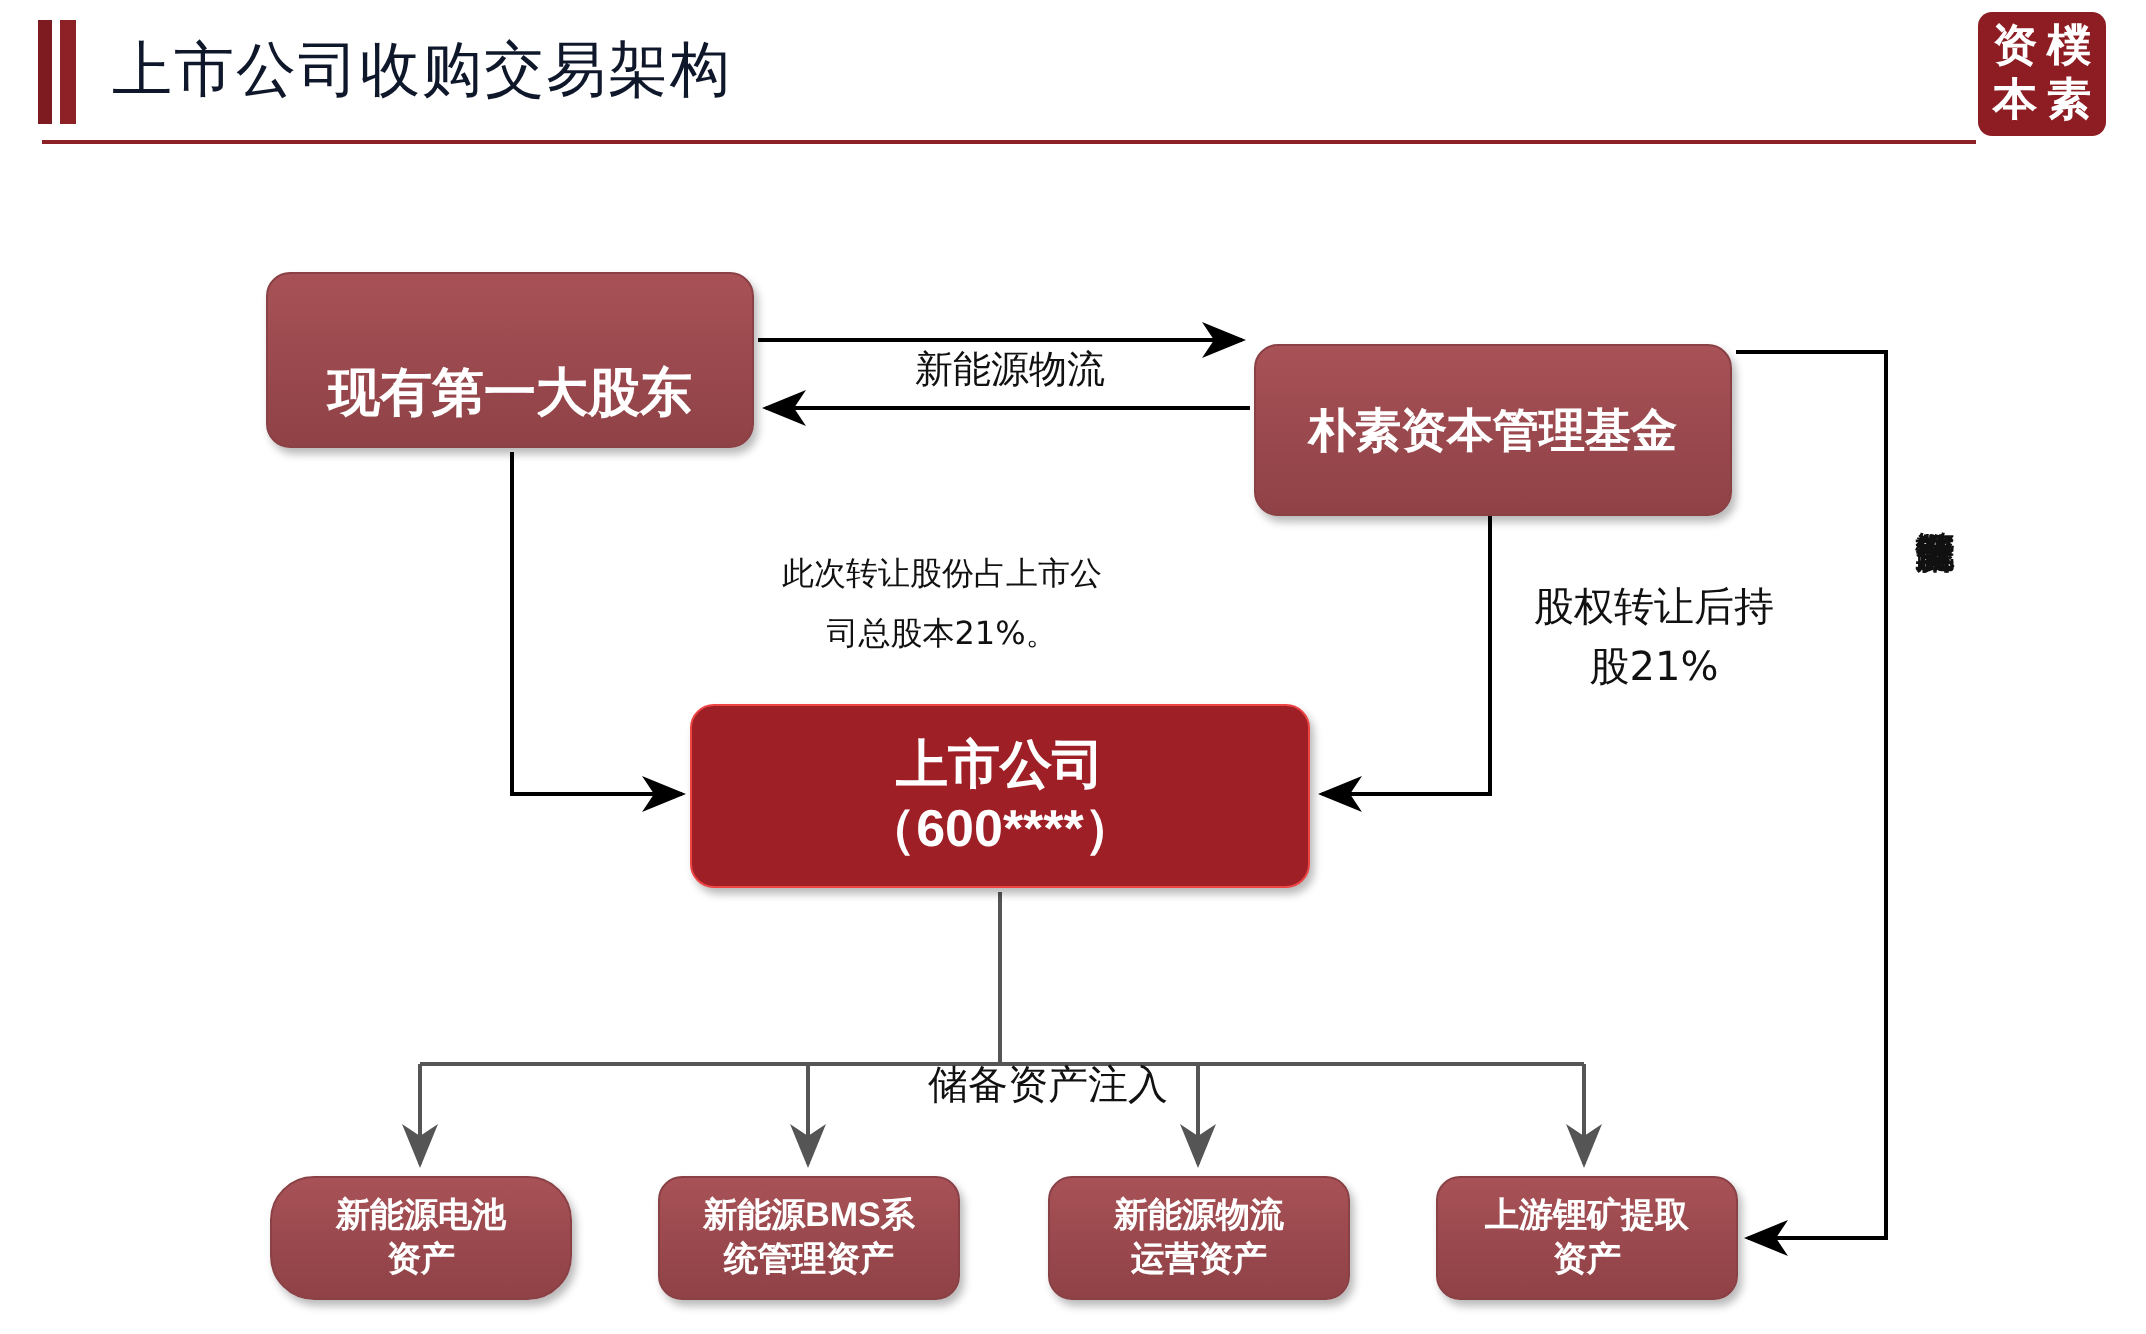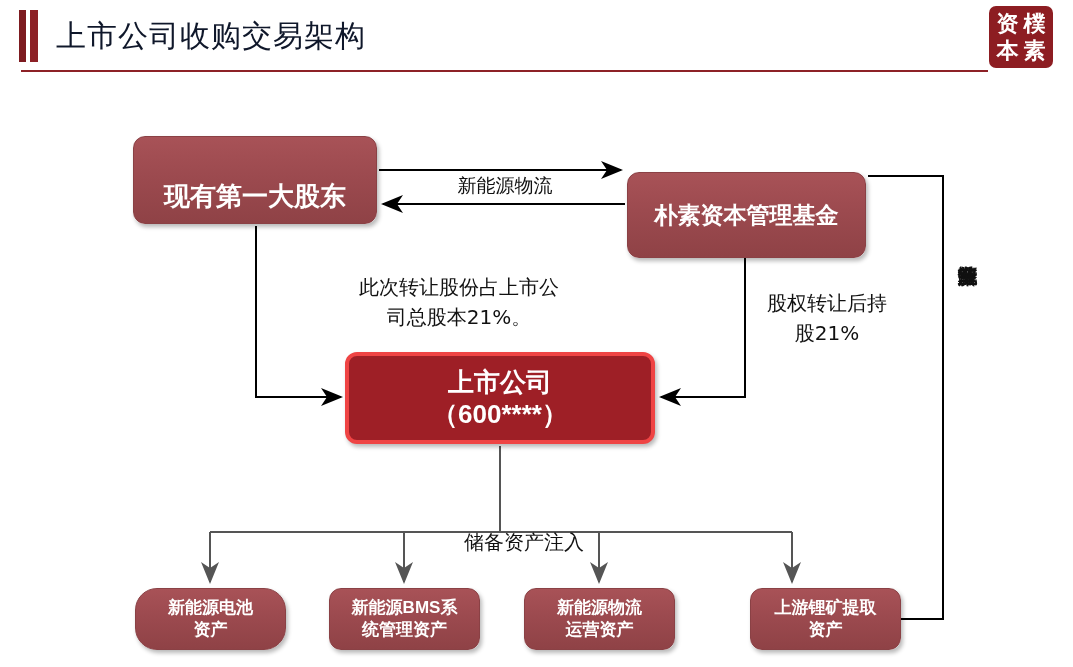--- a/index.html
+++ b/index.html
@@ -68,52 +68,52 @@
     color: #ffffff;
     font-weight: bold;
     box-shadow: 2px 3px 4px rgba(0,0,0,0.28);
   }
   .node-muted {
     background: linear-gradient(180deg, #a85257 0%, #9c4a4f 45%, #8f4246 100%);
     border: 1px solid #8a4145;
   }
   .node-strong {
     background: #9e1f26;
-    border: 4px solid #ef4444;
+    border: 1px solid #ef4444;
   }
   .node-txt { display: block; width: 100%; white-space: pre-line; }
 
   #node-top-left  { left: 133px; top: 136px; width: 244px; height: 88px; }
   #node-top-left .node-txt  { font-size: 26px; line-height: 30px; margin-top: 32px; }
 
   #node-top-right { left: 627px; top: 133px; width: 239px; height: 86px; margin-top: 39px; }
   #node-top-right .node-txt { font-size: 23px; line-height: 28px; }
 
   #node-center    { left: 345px; top: 352px; width: 310px; height: 92px; }
   #node-center .node-txt { font-size: 26px; line-height: 32px; }
 
   .node-leaf { width: 151px; height: 62px; top: 588px; }
   .node-leaf .node-txt { font-size: 17px; line-height: 22px; }
   #node-leaf-0 { left: 135px; border-radius: 22px; }
   #node-leaf-1 { left: 329px; }
   #node-leaf-2 { left: 524px; }
-  #node-leaf-3 { left: 718px; margin-left: 32px; }
+  #node-leaf-3 { left: 718px; }
 
   
   .elabel {
     position: absolute;
     color: #111111;
     font-size: 19px;
     line-height: 26px;
     text-align: center;
     white-space: pre-line;
     font-family: "DejaVu Sans", "Liberation Sans", sans-serif;
   }
   #lbl-agreement { left: 420px; top: 172px; width: 170px; }
-  #lbl-stake-pct { left: 324px; top: 272px; width: 270px; font-size: 20px; line-height: 30px; }
+  #lbl-stake-pct { left: 336px; top: 272px; width: 270px; font-size: 16px; line-height: 30px; }
   #lbl-after-pct { left: 742px; top: 288px; width: 170px; font-size: 20px; line-height: 30px; }
   #lbl-reserve   { left: 405px; top: 529px; width: 190px; font-size: 20px; padding-left: 48px; }
   #lbl-vertical {
     left: 952px; top: 250px; width: 30px;
     font-size: 20px; line-height: 29px;
     writing-mode: vertical-rl; text-orientation: upright;
     white-space: nowrap; text-align: left;
   }
 
   

